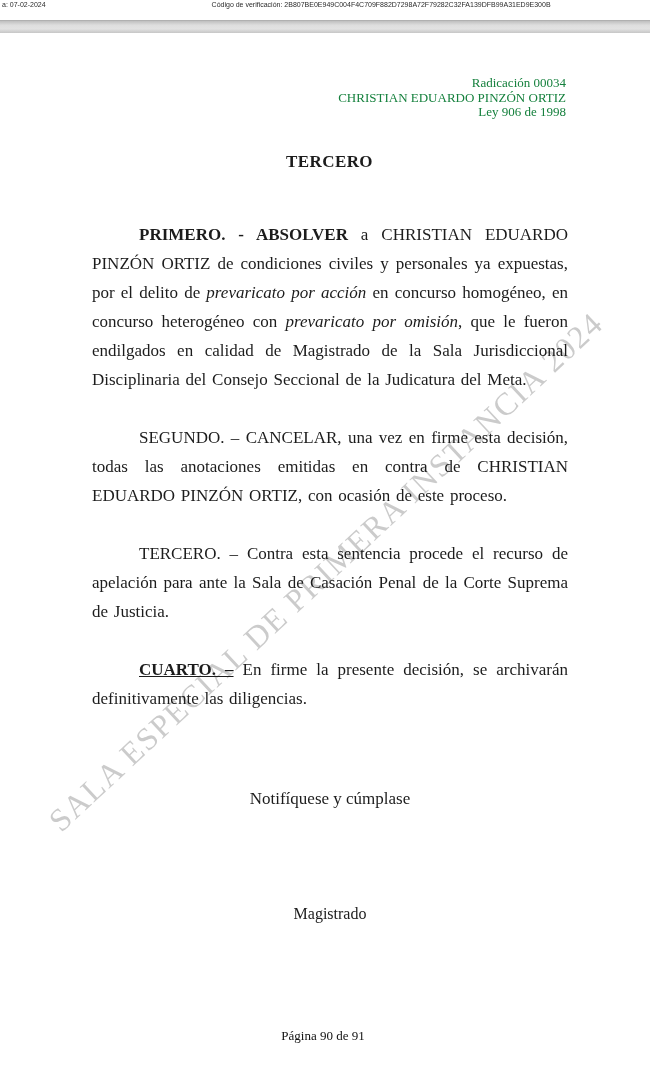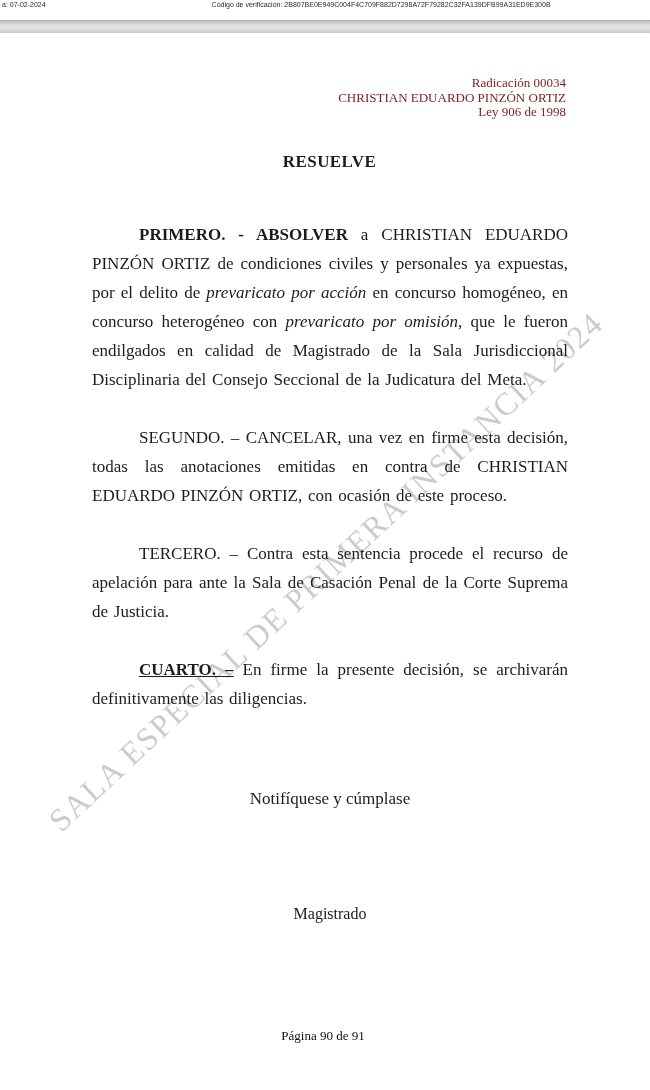--- a/index.html
+++ b/index.html
@@ -39,21 +39,21 @@
     font-size: 32px; letter-spacing: 1.5px;
     color: rgba(125,125,125,0.40);
     white-space: nowrap;
     z-index: 2; pointer-events: none;
   }
 
   .content { position: relative; z-index: 3; }
 
   .caseheader {
     position: absolute; top: 76px; right: 84px;
-    text-align: right; font-size: 13px; line-height: 14.5px; color:#7f1d1d;
+    text-align: right; font-size: 13px; line-height: 14.5px; color:#15803d;
   }
 
   .doc-title {
     position: absolute; top: 152px; left: 92px; width: 475px;
     text-align: center; font-weight: bold; font-size: 17px; letter-spacing: 0.4px;
   }
 
   .bodytext {
     position: absolute; top: 220px; left: 92px; width: 476px;
     font-size: 17px; line-height: 29px;
@@ -93,21 +93,21 @@
   <div class="watermark">SALA ESPECIAL DE PRIMERA INSTANCIA 2024</div>
 
   <div class="content">
 
     <div class="caseheader">
       <div>Radicación 00034</div>
       <div>CHRISTIAN EDUARDO PINZÓN ORTIZ</div>
       <div>Ley 906 de 1998</div>
     </div>
 
-    <div class="doc-title">RESUELVE</div>
+    <div class="doc-title">TERCERO</div>
 
     <div class="bodytext">
       <p><span style="font-weight: bold;">PRIMERO. - ABSOLVER</span><span> a CHRISTIAN EDUARDO PINZÓN ORTIZ de condiciones civiles y personales ya expuestas, por el delito de </span><span style="font-style: italic;">prevaricato por acción</span><span> en concurso homogéneo, en concurso heterogéneo con </span><span style="font-style: italic;">prevaricato por omisión</span><span>, que le fueron endilgados en calidad de Magistrado de la Sala Jurisdiccional Disciplinaria del Consejo Seccional de la Judicatura del Meta.</span></p>
       <p><span style="font-weight: normal;">SEGUNDO. – CANCELAR</span><span>, una vez en firme esta decisión, todas las anotaciones emitidas en contra de CHRISTIAN EDUARDO PINZÓN ORTIZ, con ocasión de este proceso.</span></p>
       <p><span style="font-weight: normal;">TERCERO. –</span><span> Contra esta sentencia procede el recurso de apelación para ante la Sala de Casación Penal de la Corte Suprema de Justicia.</span></p>
       <p><span style="font-weight: bold; text-decoration: underline;">CUARTO. –</span><span> En firme la presente decisión, se archivarán definitivamente las diligencias.</span></p>
     </div>
 
     <div class="closing">Notifíquese y cúmplase</div>
 

